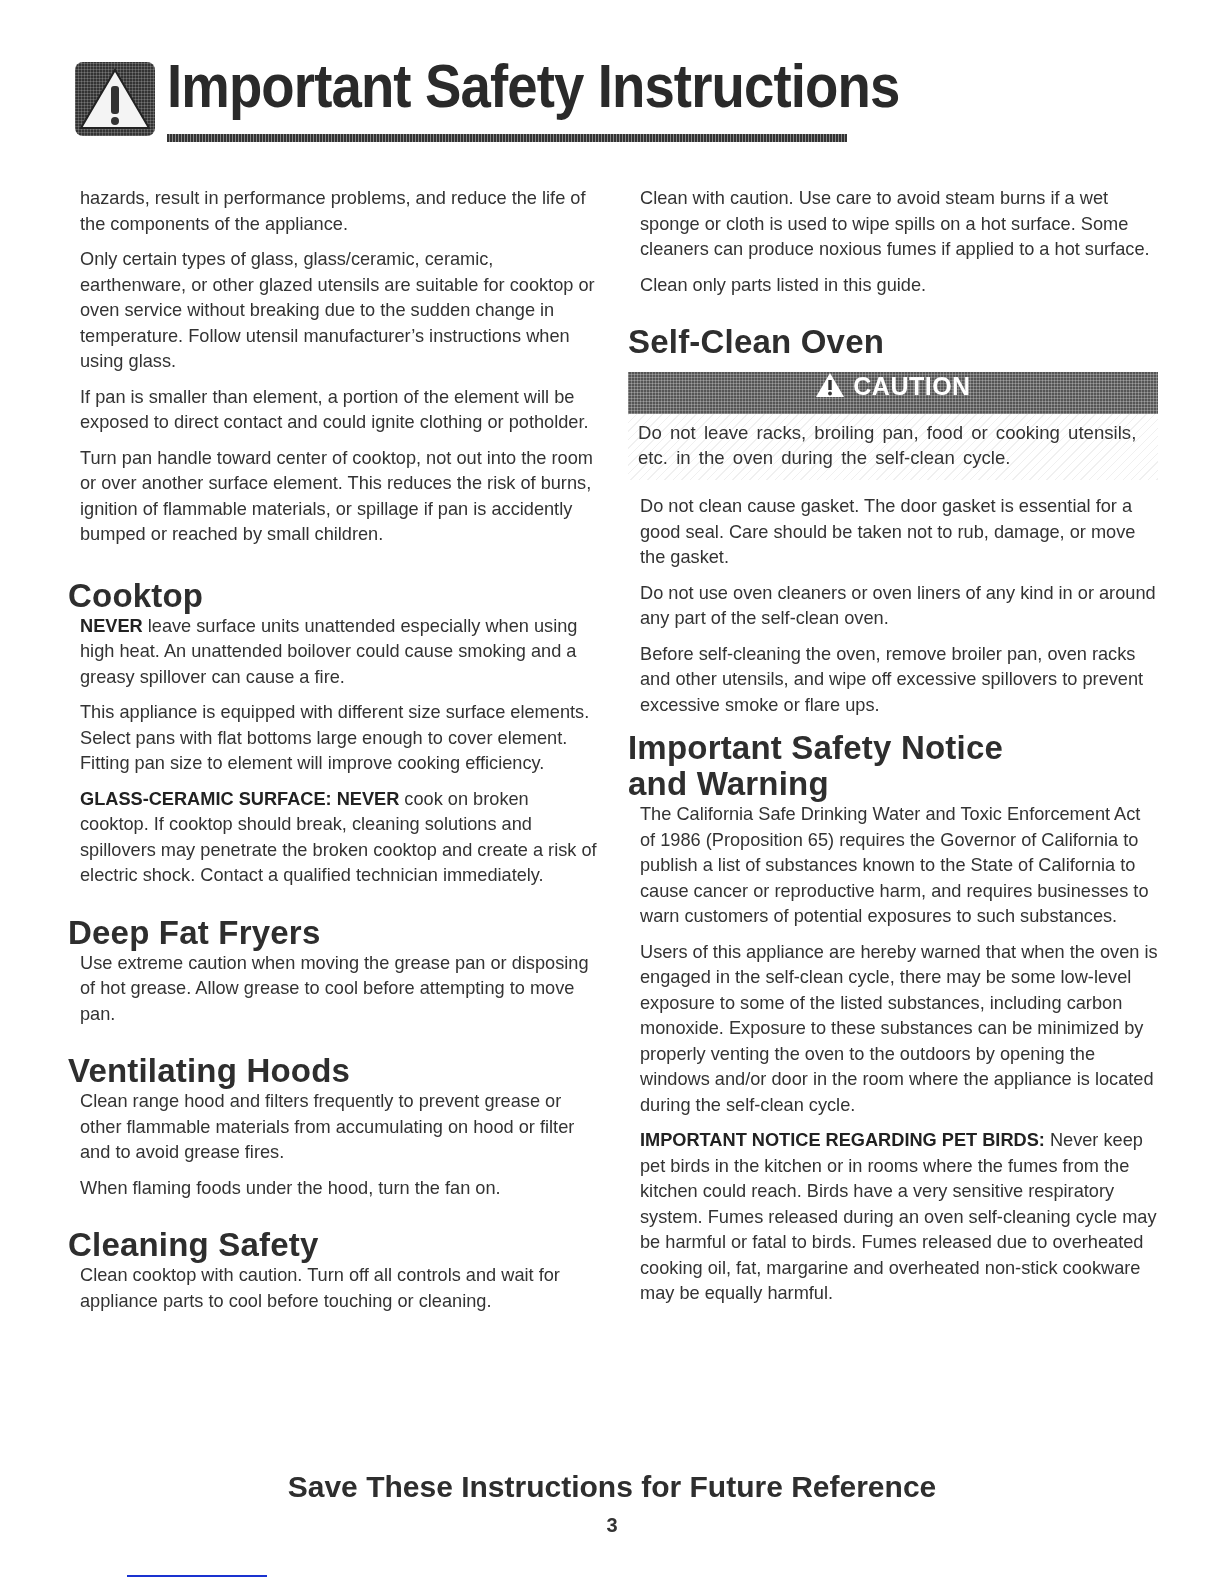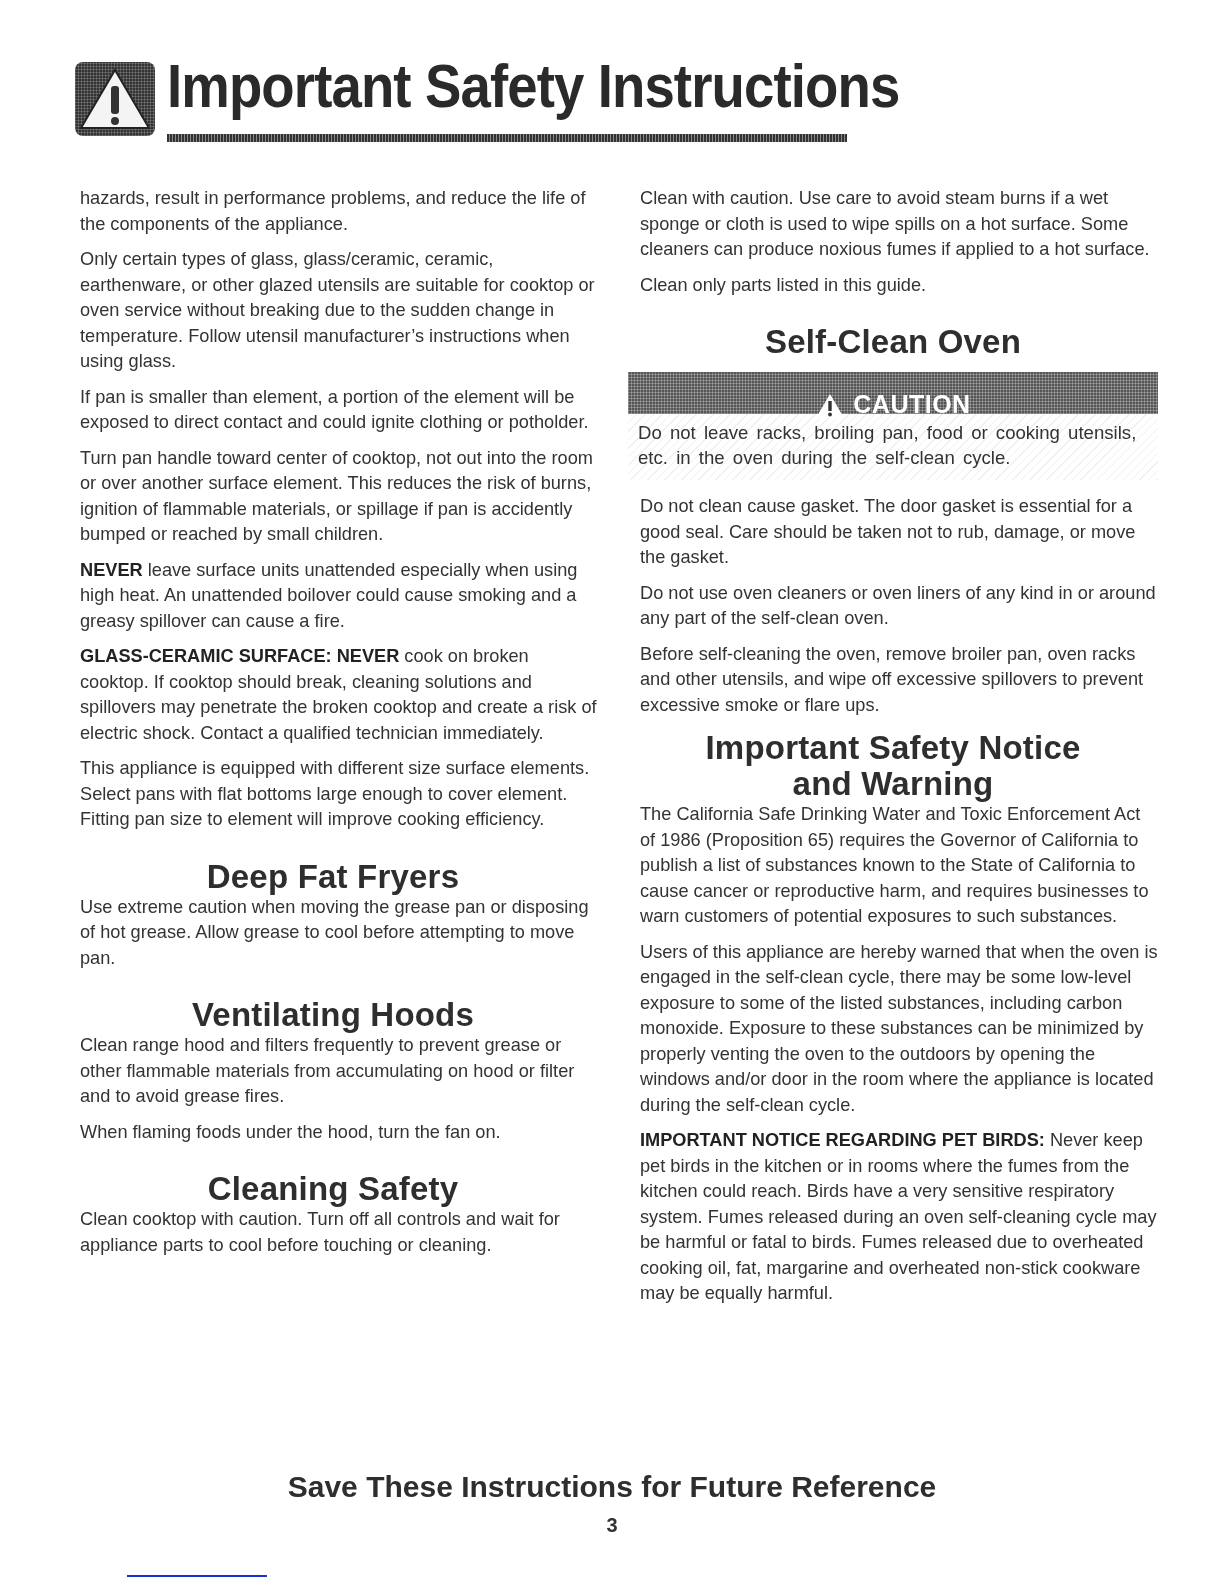--- a/index.html
+++ b/index.html
@@ -27,32 +27,32 @@
     .col { position: absolute; top: 186px; width: 530px; }
     .col-left { left: 68px; }
     .col-right { left: 628px; }
     p {
       margin: 0 0 10px 12px; font-size: 18.2px; line-height: 25.5px; color: #333;
     }
     h2 {
       margin: 0; font-size: 33px; font-weight: bold; color: #2e2e2e; line-height: 36px;
       letter-spacing: 0.2px;
     }
-    .h-gap { margin-top: 26px; text-align: center; }
+    .h-gap { margin-top: 26px; }
     b.kw { font-weight: bold; color: #222; }
     .caution {
       margin-top: 12px; border: none;
     }
     .caution-bar {
       height: 42px; background: #555; position: relative; text-align: center;
       background-image: repeating-linear-gradient(0deg, rgba(255,255,255,0.25) 0 1px, transparent 1px 3px),
                         repeating-linear-gradient(90deg, rgba(255,255,255,0.25) 0 1px, transparent 1px 3px);
     }
     .caution-bar .inner {
-      display: inline-flex; align-items: flex-end; height: 47px; gap: 8px;
+      display: inline-flex; align-items: flex-start; height: 47px; gap: 8px;
       color: #fff; font-size: 25px; font-weight: bold; letter-spacing: 0.5px;
     }
     .caution-body {
       padding: 6px 10px 10px 10px; font-size: 18.6px; line-height: 25px; color: #333;
       background-image: repeating-linear-gradient(135deg, rgba(0,0,0,0.06) 0 1px, transparent 1px 6px);
       word-spacing: 3px;
     }
     .footer-title {
       position: absolute; left: 0; width: 1224px; top: 1470px; text-align: center;
       font-size: 30px; font-weight: bold; color: #2e2e2e;
@@ -79,23 +79,24 @@
   <div class="header-title">Important Safety Instructions</div>
   <div class="header-rule"></div>
 </div>
 
 <div class="col col-left">
   <p>hazards, result in performance problems, and reduce the life of the components of the appliance.</p>
   <p>Only certain types of glass, glass/ceramic, ceramic, earthenware, or other glazed utensils are suitable for cooktop or oven service without breaking due to the sudden change in temperature. Follow utensil manufacturer’s instructions when using glass.</p>
   <p>If pan is smaller than element, a portion of the element will be exposed to direct contact and could ignite clothing or potholder.</p>
   <p>Turn pan handle toward center of cooktop, not out into the room or over another surface element. This reduces the risk of burns, ignition of flammable materials, or spillage if pan is accidently bumped or reached by small children.</p>
 
+  <h2 class="h-gap" style="margin-top:30px">Cooktop</h2>
   <p><b class="kw">NEVER</b><span> leave surface units unattended especially when using high heat. An unattended boilover could cause smoking and a greasy spillover can cause a fire.</span></p>
+  <p>This appliance is equipped with different size surface elements. Select pans with flat bottoms large enough to cover element. Fitting pan size to element will improve cooking efficiency.</p>
   <p><b class="kw">GLASS-CERAMIC SURFACE: NEVER</b><span> cook on broken cooktop. If cooktop should break, cleaning solutions and spillovers may penetrate the broken cooktop and create a risk of electric shock. Contact a qualified technician immediately.</span></p>
-  <p>This appliance is equipped with different size surface elements. Select pans with flat bottoms large enough to cover element. Fitting pan size to element will improve cooking efficiency.</p>
 
   <h2 class="h-gap">Deep Fat Fryers</h2>
   <p>Use extreme caution when moving the grease pan or disposing of hot grease. Allow grease to cool before attempting to move pan.</p>
 
   <h2 class="h-gap">Ventilating Hoods</h2>
   <p>Clean range hood and filters frequently to prevent grease or other flammable materials from accumulating on hood or filter and to avoid grease fires.</p>
   <p>When flaming foods under the hood, turn the fan on.</p>
 
   <h2 class="h-gap">Cleaning Safety</h2>
   <p>Clean cooktop with caution.  Turn off all controls and wait for appliance parts to cool before touching or cleaning.</p>

